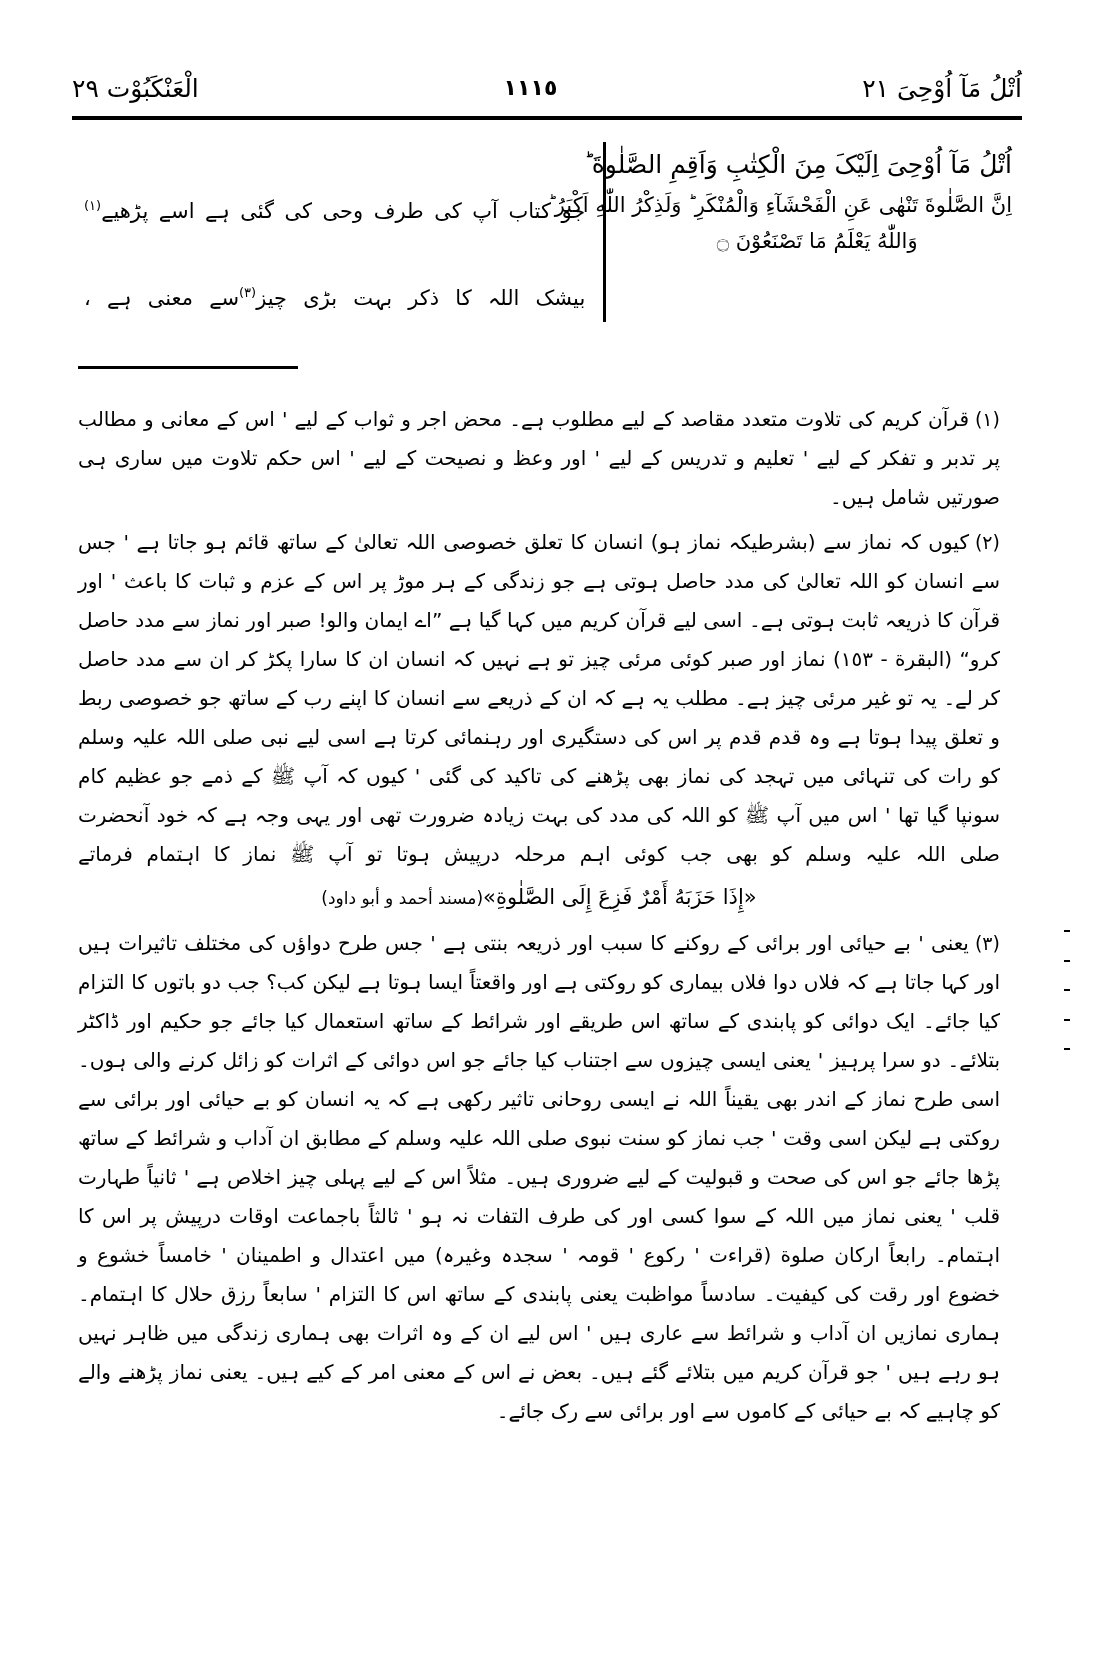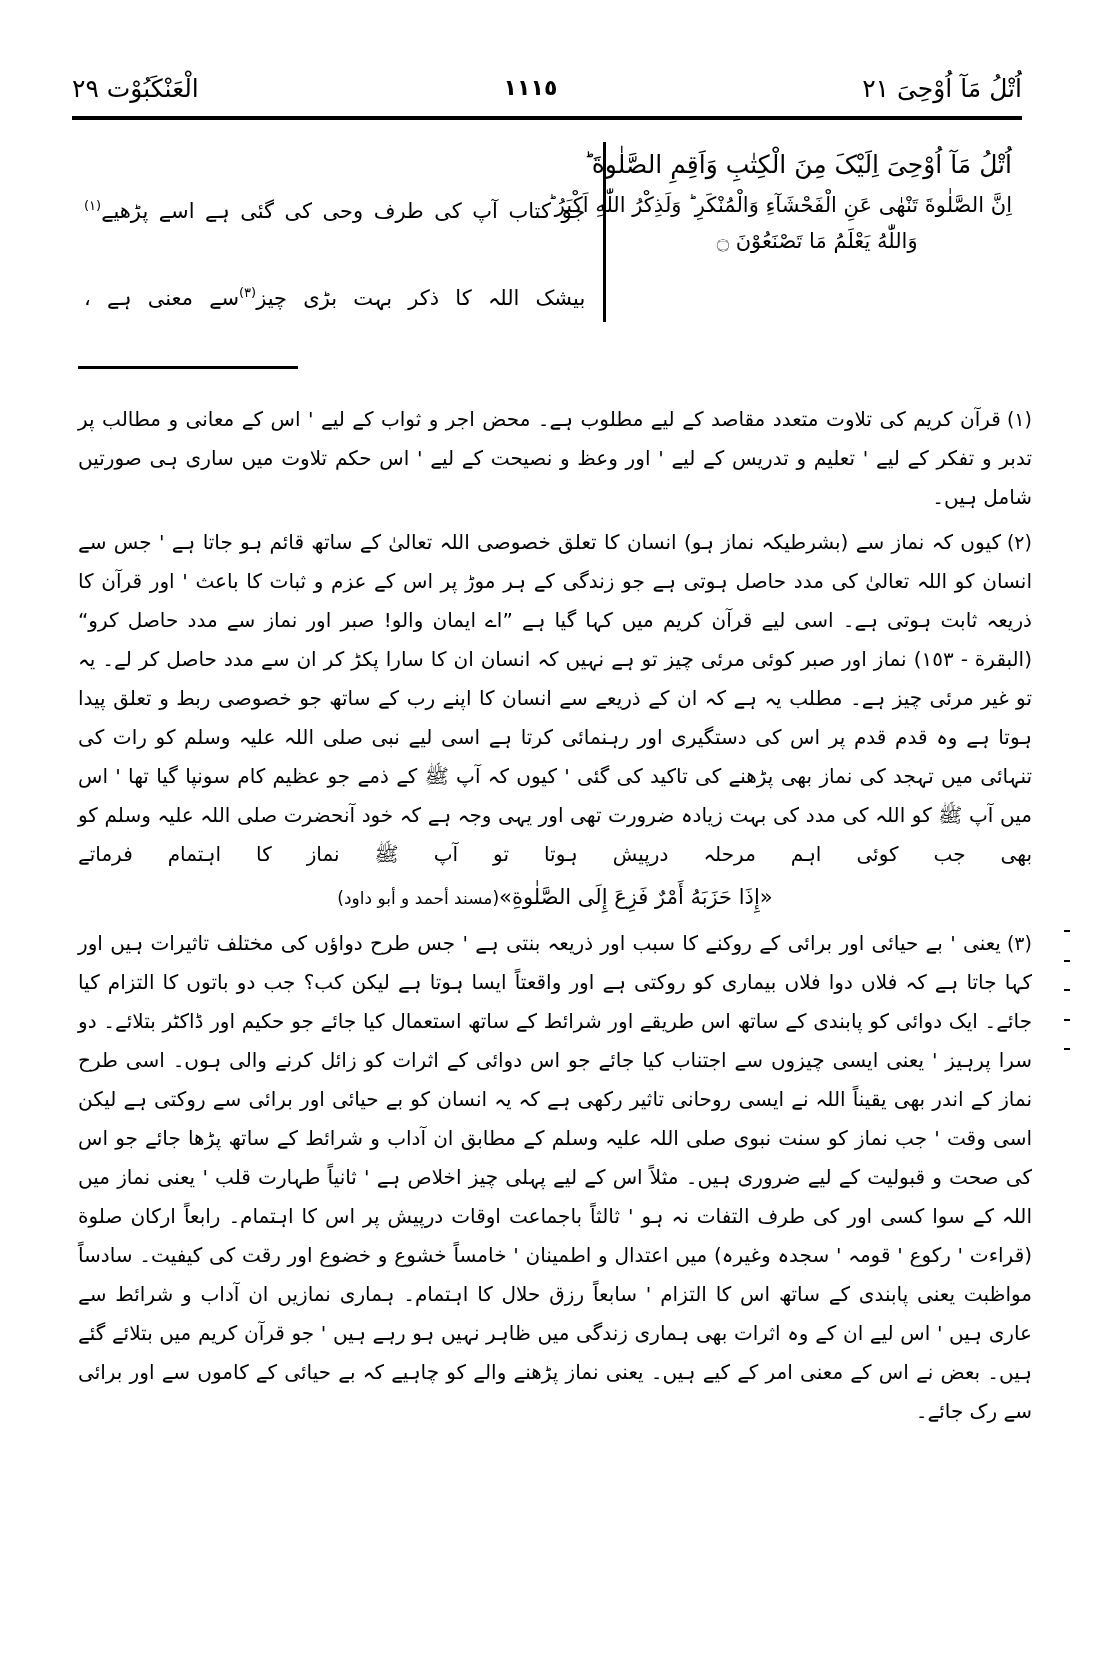--- a/index.html
+++ b/index.html
@@ -119,21 +119,21 @@
     width: 220px;
     height: 3px;
     background: #000;
   }
 
   
   .notes {
     position: absolute;
     top: 400px;
     left: 78px;
-    right: 62px;
+    right: 94px;
     direction: rtl;
   }
   .note {
     margin-bottom: 6px;
   }
   .note p {
     margin: 0;
     font-size: 20px;
     line-height: 1.95;
     text-align: justify;

